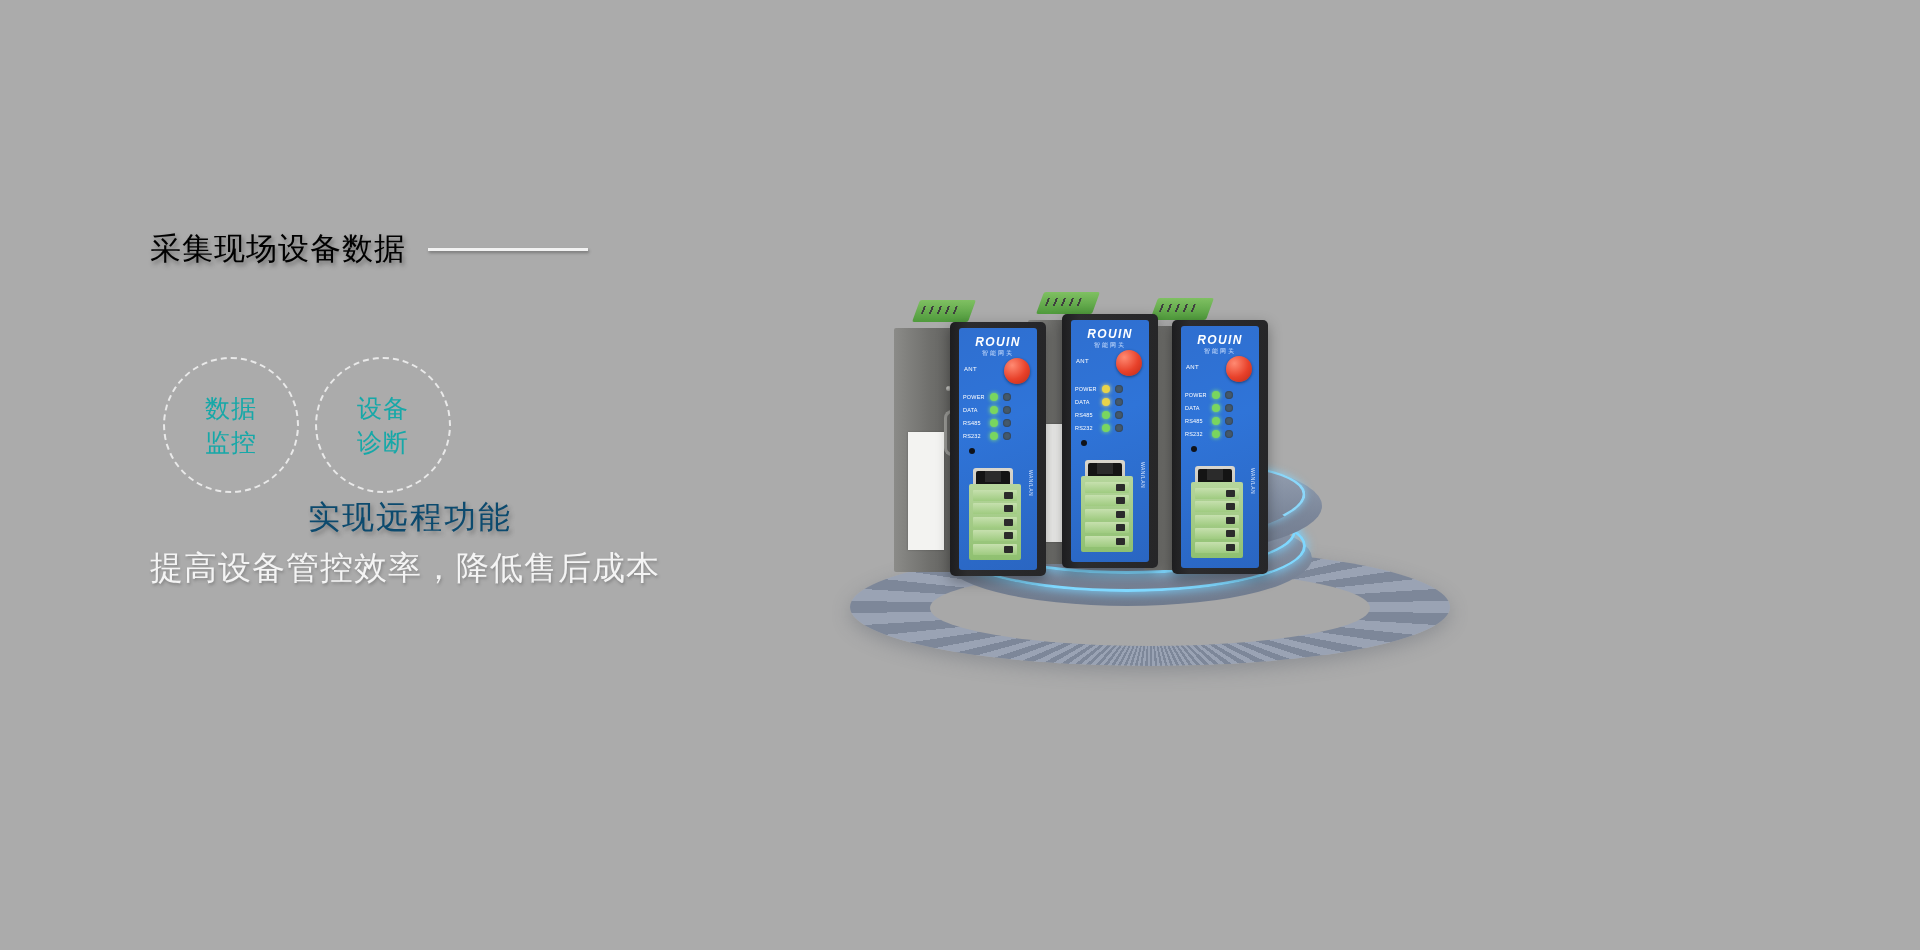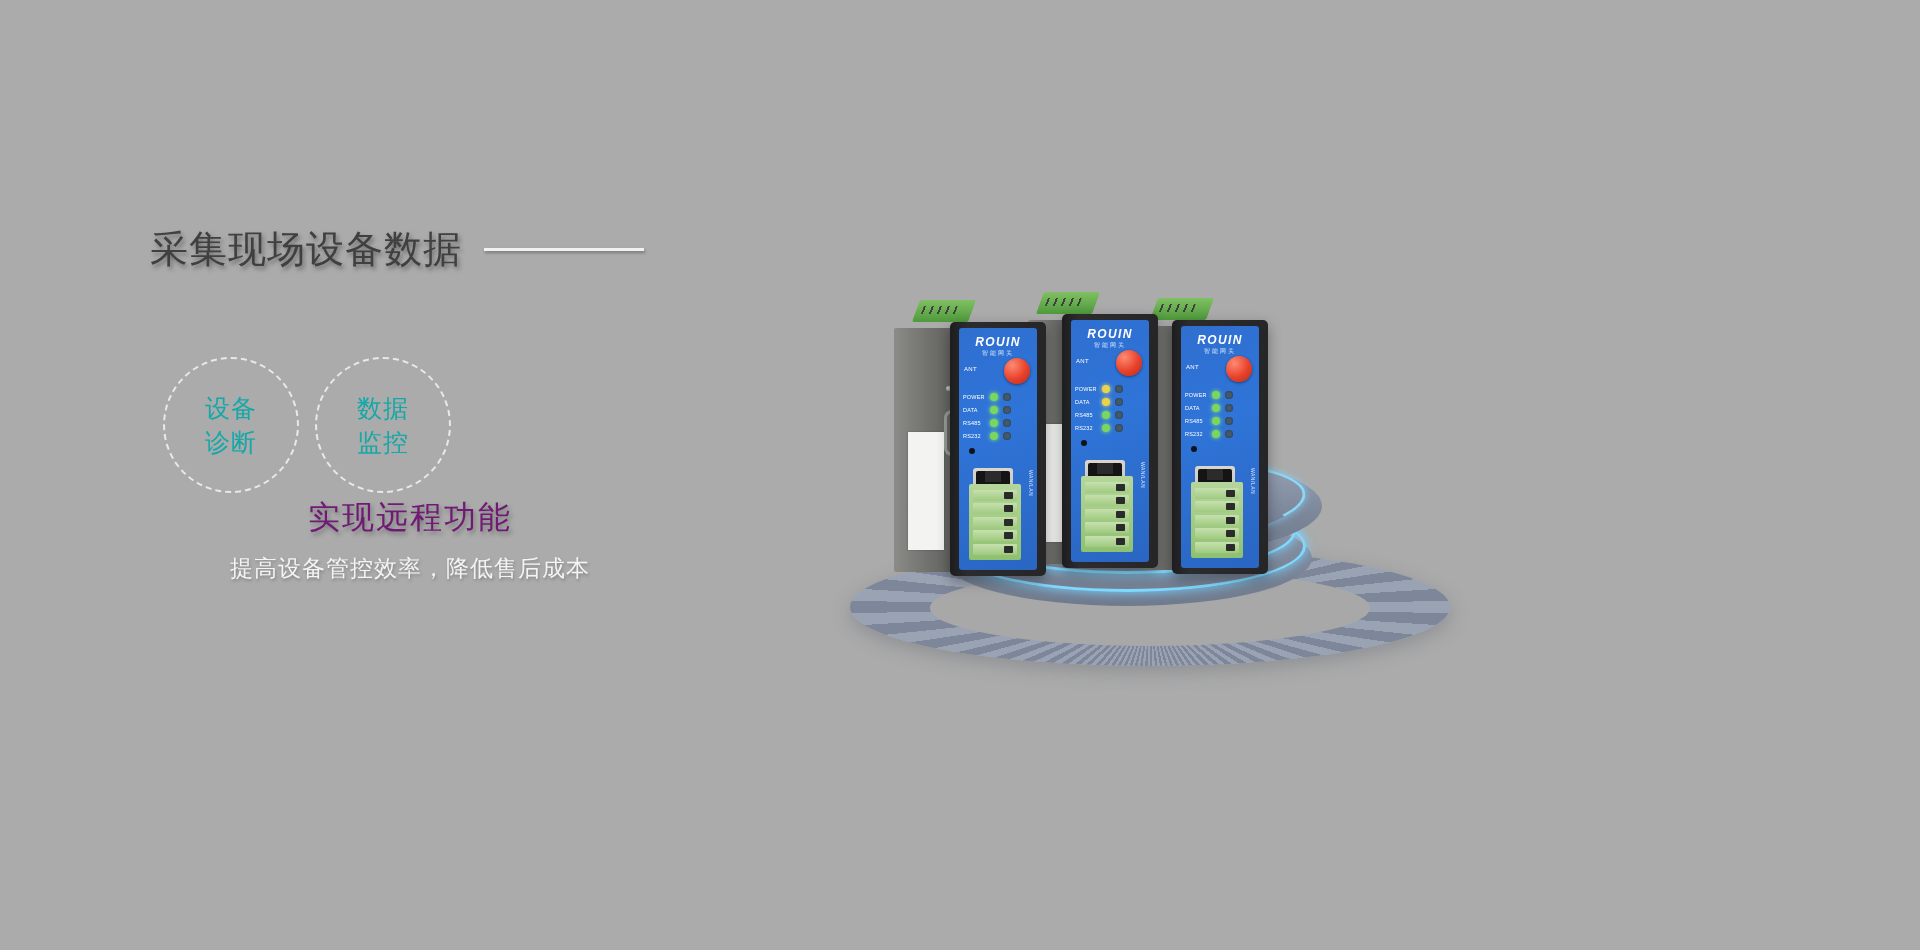--- a/index.html
+++ b/index.html
@@ -16,23 +16,23 @@
     left:150px; top:225px;
     width:680px;
   }
   .kicker-row{
     display:flex;
     align-items:center;
     gap:22px;
     height:48px;
   }
   .kicker{
-    font-size:38px;
+    font-size:31px;
     line-height:48px;
-    color:#404040;
+    color:#000000;
     letter-spacing:1px;
     text-shadow:2px 3px 4px rgba(60,60,60,.55);
     white-space:nowrap;
   }
   .kicker-rule{
     width:160px;
     height:3px;
     background:#f2f2f2;
     box-shadow:1px 2px 3px rgba(60,60,60,.45);
     flex:none;
@@ -72,30 +72,29 @@
   .badge span{ display:block; }
 
   
   .sub1{
     position:absolute;
     left:150px; top:495px;
     width:520px;
     text-align:center;
     font-size:32px;
     line-height:44px;
-    color:#701a75;
+    color:#0c4a6e;
     letter-spacing:2px;
     text-shadow:2px 3px 4px rgba(60,60,60,.45);
   }
   .sub2{
     position:absolute;
     left:150px; top:548px;
     width:520px;
-    text-align:center;
-    font-size:23px;
+    font-size:33px;
     line-height:40px;
     color:#f4f4f4;
     letter-spacing:1px;
     text-shadow:1px 2px 3px rgba(60,60,60,.35);
   }
 
   
   .scene{
     position:absolute;
     left:800px; top:200px;
@@ -369,26 +368,26 @@
 
 <div class="left-block">
   <div class="kicker-row">
     <div class="kicker">采集现场设备数据</div>
     <div class="kicker-rule"></div>
   </div>
 </div>
 
 <div class="badges">
   <div class="badge">
+    <span>数据</span>
+    <span>监控</span>
+  </div>
+  <div class="badge">
     <span>设备</span>
     <span>诊断</span>
-  </div>
-  <div class="badge">
-    <span>数据</span>
-    <span>监控</span>
   </div>
 </div>
 
 <div class="sub1">实现远程功能</div>
 <div class="sub2">提高设备管控效率，降低售后成本</div>
 
 <div class="scene">
 
   <div class="pedestal-wrap">
     <div class="ring-outer">

